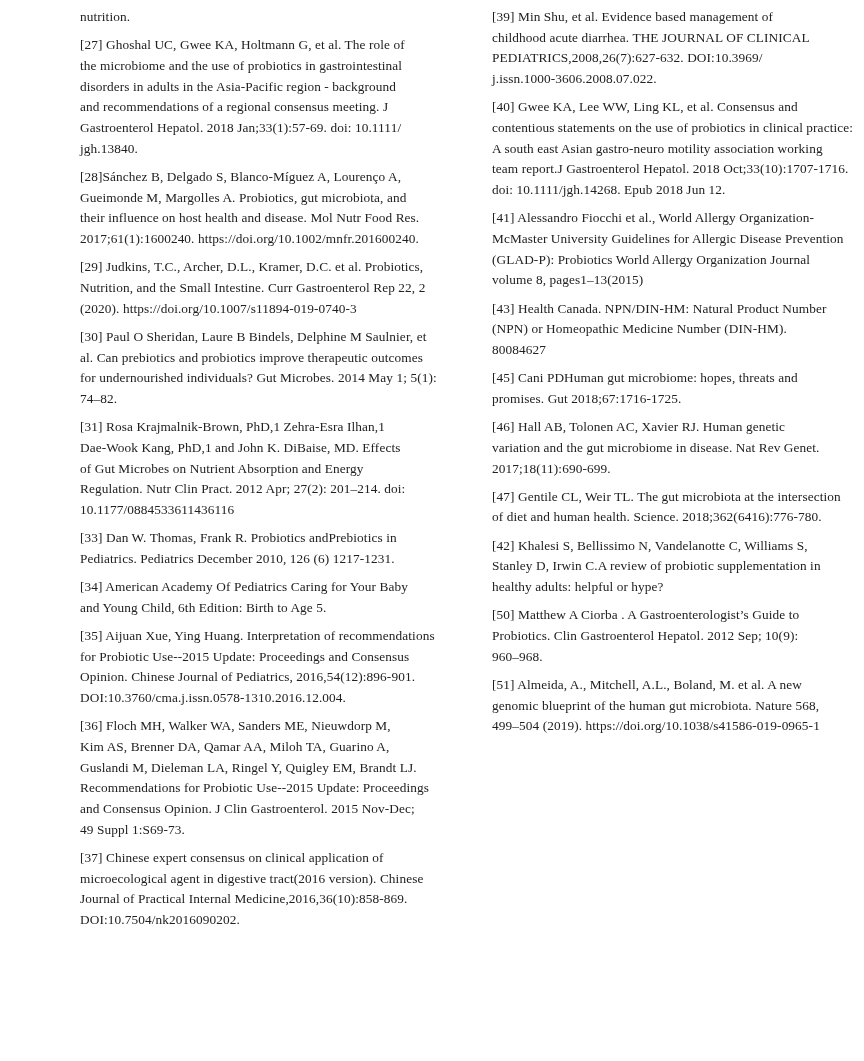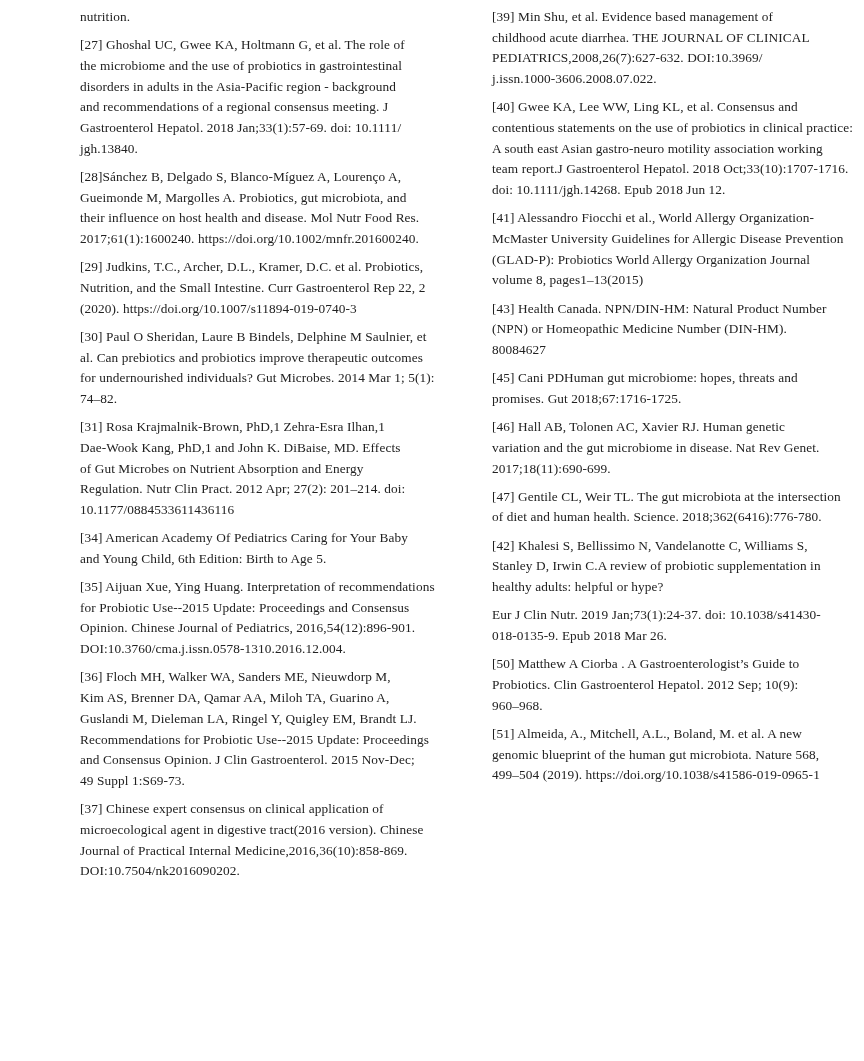--- a/index.html
+++ b/index.html
@@ -46,27 +46,29 @@
 jgh.13840.</p>
       <p class="ref">[28]Sánchez B, Delgado S, Blanco-Míguez A, Lourenço A,
 Gueimonde M, Margolles A. Probiotics, gut microbiota, and
 their influence on host health and disease. Mol Nutr Food Res.
 2017;61(1):1600240. https://doi.org/10.1002/mnfr.201600240.</p>
       <p class="ref">[29] Judkins, T.C., Archer, D.L., Kramer, D.C. et al. Probiotics,
 Nutrition, and the Small Intestine. Curr Gastroenterol Rep 22, 2
 (2020). https://doi.org/10.1007/s11894-019-0740-3</p>
       <p class="ref">[30] Paul O Sheridan, Laure B Bindels, Delphine M Saulnier, et
 al. Can prebiotics and probiotics improve therapeutic outcomes
-for undernourished individuals? Gut Microbes. 2014 Mar 1; 5(1):
+for undernourished individuals? Gut Microbes. 2014 May 1; 5(1):
 74–82.</p>
       <p class="ref">[31] Rosa Krajmalnik-Brown, PhD,1 Zehra-Esra Ilhan,1
 Dae-Wook Kang, PhD,1 and John K. DiBaise, MD. Effects
 of Gut Microbes on Nutrient Absorption and Energy
 Regulation. Nutr Clin Pract. 2012 Apr; 27(2): 201–214. doi:
 10.1177/0884533611436116</p>
+      <p class="ref">[33] Dan W. Thomas, Frank R. Probiotics andPrebiotics in
+Pediatrics. Pediatrics December 2010, 126 (6) 1217-1231.</p>
       <p class="ref">[34] American Academy Of Pediatrics Caring for Your Baby
 and Young Child, 6th Edition: Birth to Age 5.</p>
       <p class="ref">[35] Aijuan Xue, Ying Huang. Interpretation of recommendations
 for Probiotic Use--2015 Update: Proceedings and Consensus
 Opinion. Chinese Journal of Pediatrics, 2016,54(12):896-901.
 DOI:10.3760/cma.j.issn.0578-1310.2016.12.004.</p>
       <p class="ref">[36] Floch MH, Walker WA, Sanders ME, Nieuwdorp M,
 Kim AS, Brenner DA, Qamar AA, Miloh TA, Guarino A,
 Guslandi M, Dieleman LA, Ringel Y, Quigley EM, Brandt LJ.
 Recommendations for Probiotic Use--2015 Update: Proceedings
@@ -97,22 +99,20 @@
       <p class="ref">[45] Cani PDHuman gut microbiome: hopes, threats and
 promises. Gut 2018;67:1716-1725.</p>
       <p class="ref">[46] Hall AB, Tolonen AC, Xavier RJ. Human genetic
 variation and the gut microbiome in disease. Nat Rev Genet.
 2017;18(11):690-699.</p>
       <p class="ref">[47] Gentile CL, Weir TL. The gut microbiota at the intersection
 of diet and human health. Science. 2018;362(6416):776-780.</p>
       <p class="ref">[42] Khalesi S, Bellissimo N, Vandelanotte C, Williams S,
 Stanley D, Irwin C.A review of probiotic supplementation in
 healthy adults: helpful or hype?</p>
-      <p class="ref">Eur J Clin Nutr. 2019 Jan;73(1):24-37. doi: 10.1038/s41430-
-018-0135-9. Epub 2018 Mar 26.</p>
       <p class="ref">[50] Matthew A Ciorba . A Gastroenterologist’s Guide to
 Probiotics. Clin Gastroenterol Hepatol. 2012 Sep; 10(9):
 960–968.</p>
       <p class="ref">[51] Almeida, A., Mitchell, A.L., Boland, M. et al. A new
 genomic blueprint of the human gut microbiota. Nature 568,
 499–504 (2019). https://doi.org/10.1038/s41586-019-0965-1</p>
     </div>
 </div>
 
 </body></html>

